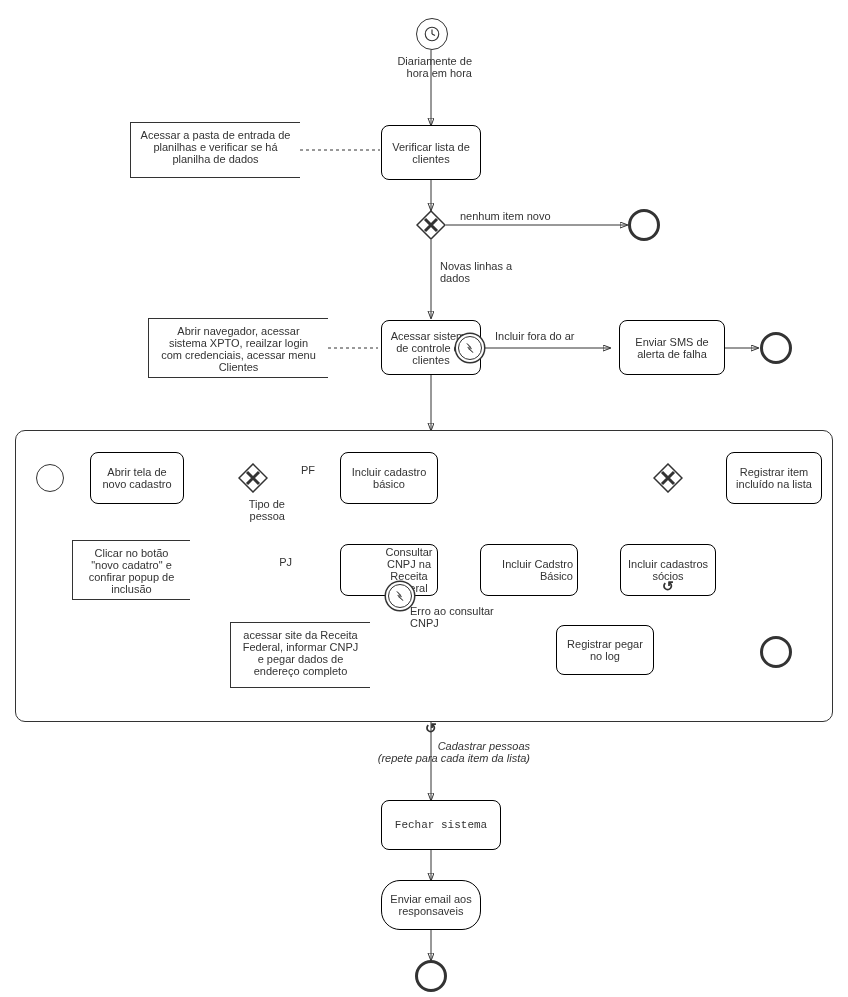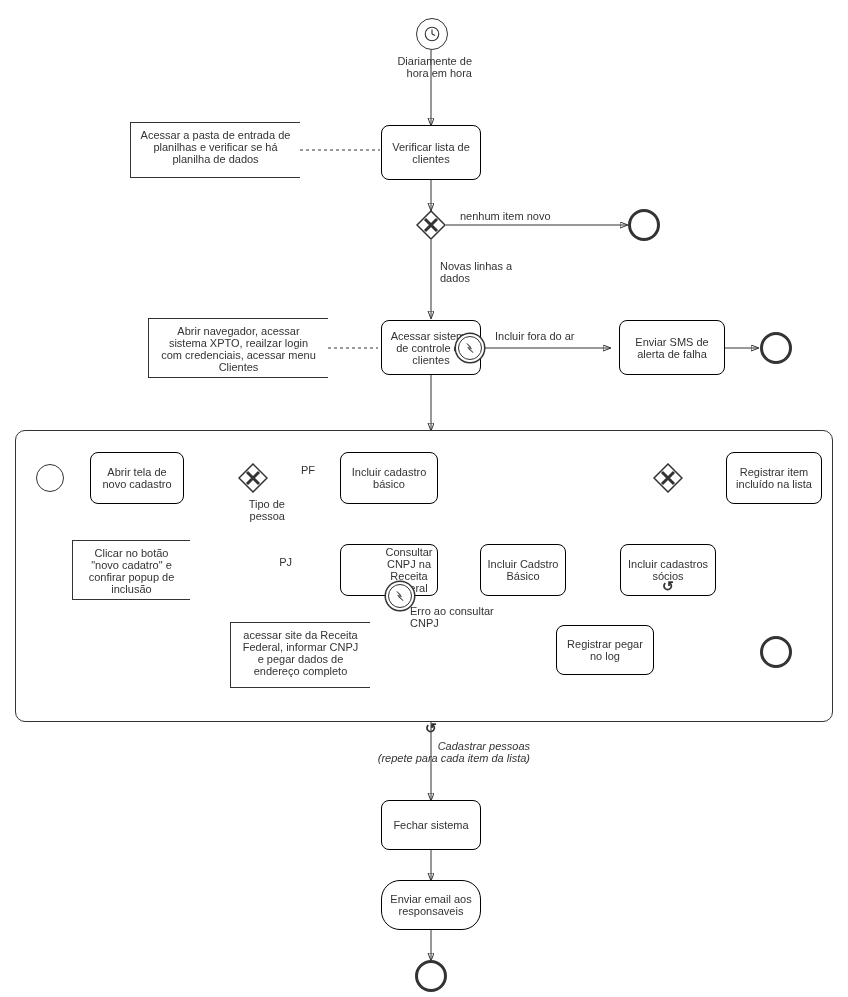--- a/index.html
+++ b/index.html
@@ -241,21 +241,21 @@
   <div class="task" style="left:340px; top:544px; width:98px; height:52px;padding-left:44px;">Consultar CNPJ na Receita Federal</div>
   <div class="event-circle boundary" style="left:388px; top:584px;">
     <svg viewBox="0 0 16 16" width="12" height="12">
         <path d="M4,2 L9,7 L5,7 L12,14 L6,9 L10,9 Z" fill="none" stroke="#333" stroke-width="1"></path>
       </svg>
   </div>
   <div class="label" style="left:410px; top:605px; width:100px; text-align:left;">Erro ao consultar CNPJ</div>
 
   <div class="annotation" style="left:230px; top:622px; width:140px; height:66px;">acessar site da Receita Federal, informar CNPJ e pegar dados de endereço completo</div>
 
-  <div class="task" style="left:480px; top:544px; width:86px; height:52px;">Incluir Cadstro Básico</div>
+  <div class="task" style="left:480px; top:544px; width:98px; height:52px;text-align:right;">Incluir Cadstro Básico</div>
 
   <div class="task" style="left:620px; top:544px; width:96px; height:52px;">Incluir cadastros sócios</div>
   <div class="loop-marker" style="left:662px; top:578px;">↺</div>
 
   <div class="gateway" style="left:653px; top:463px;">
     <svg viewBox="0 0 30 30">
         <polygon points="15,1 29,15 15,29 1,15" fill="#fff" stroke="#333" stroke-width="1.5"></polygon>
         <path d="M9,9 L21,21 M21,9 L9,21" stroke="#333" stroke-width="3"></path>
       </svg>
   </div>
@@ -265,19 +265,19 @@
   <div class="task" style="left:556px; top:625px; width:98px; height:50px;">Registrar pegar no log</div>
 
   <div class="event-circle end" style="left:760px; top:636px;"></div>
 
   <div class="loop-marker" style="left:425px; top:720px;">↺</div>
   <div class="label" style="left:340px; top:740px; width:190px;font-style:italic;">
     <span style="white-space:pre-line;">Cadastrar pessoas
 (repete para cada item da lista)</span>
   </div>
 
-  <div class="task" style="left:381px; top:800px; width:100px; height:50px;">Fechar sistema</div>
+  <div class="task" style="left:381px; top:800px; width:120px; height:50px;font-family:Liberation Mono, monospace;">Fechar sistema</div>
 
   <div class="task" style="left:381px; top:880px; width:100px; height:50px;border-radius:19px;">Enviar email aos responsaveis</div>
 
   <div class="event-circle end" style="left:415px; top:960px;"></div>
 
 </div>
 
 </body></html>

